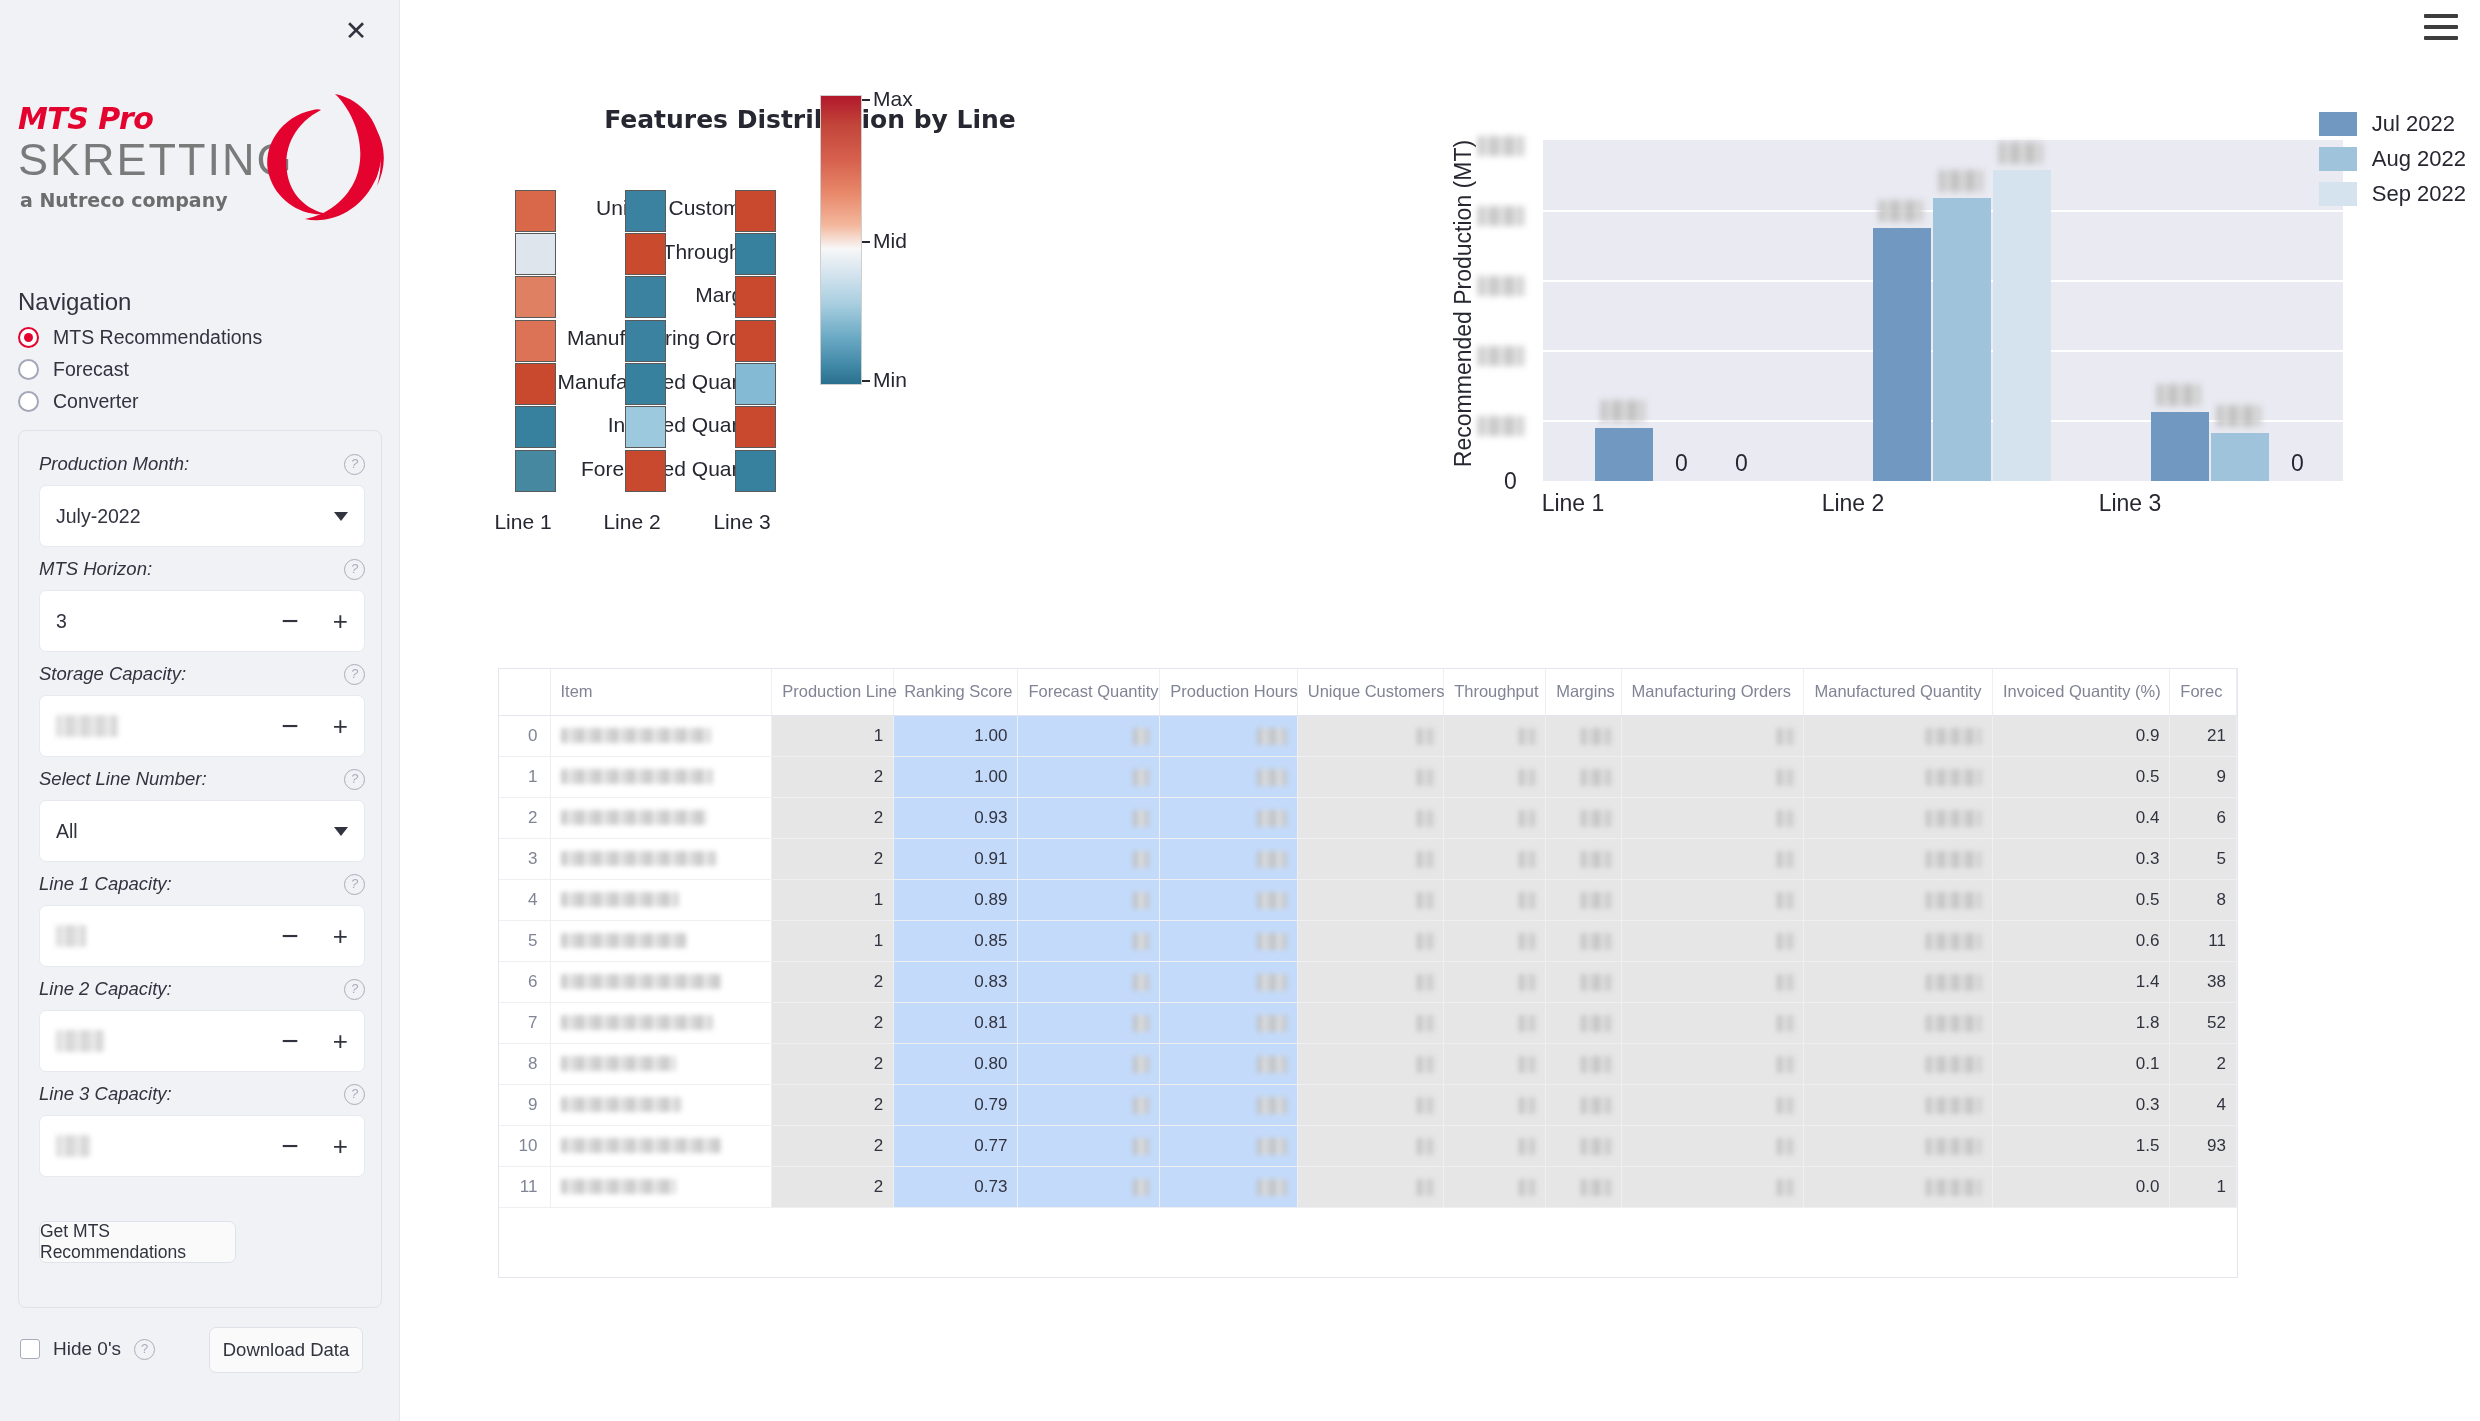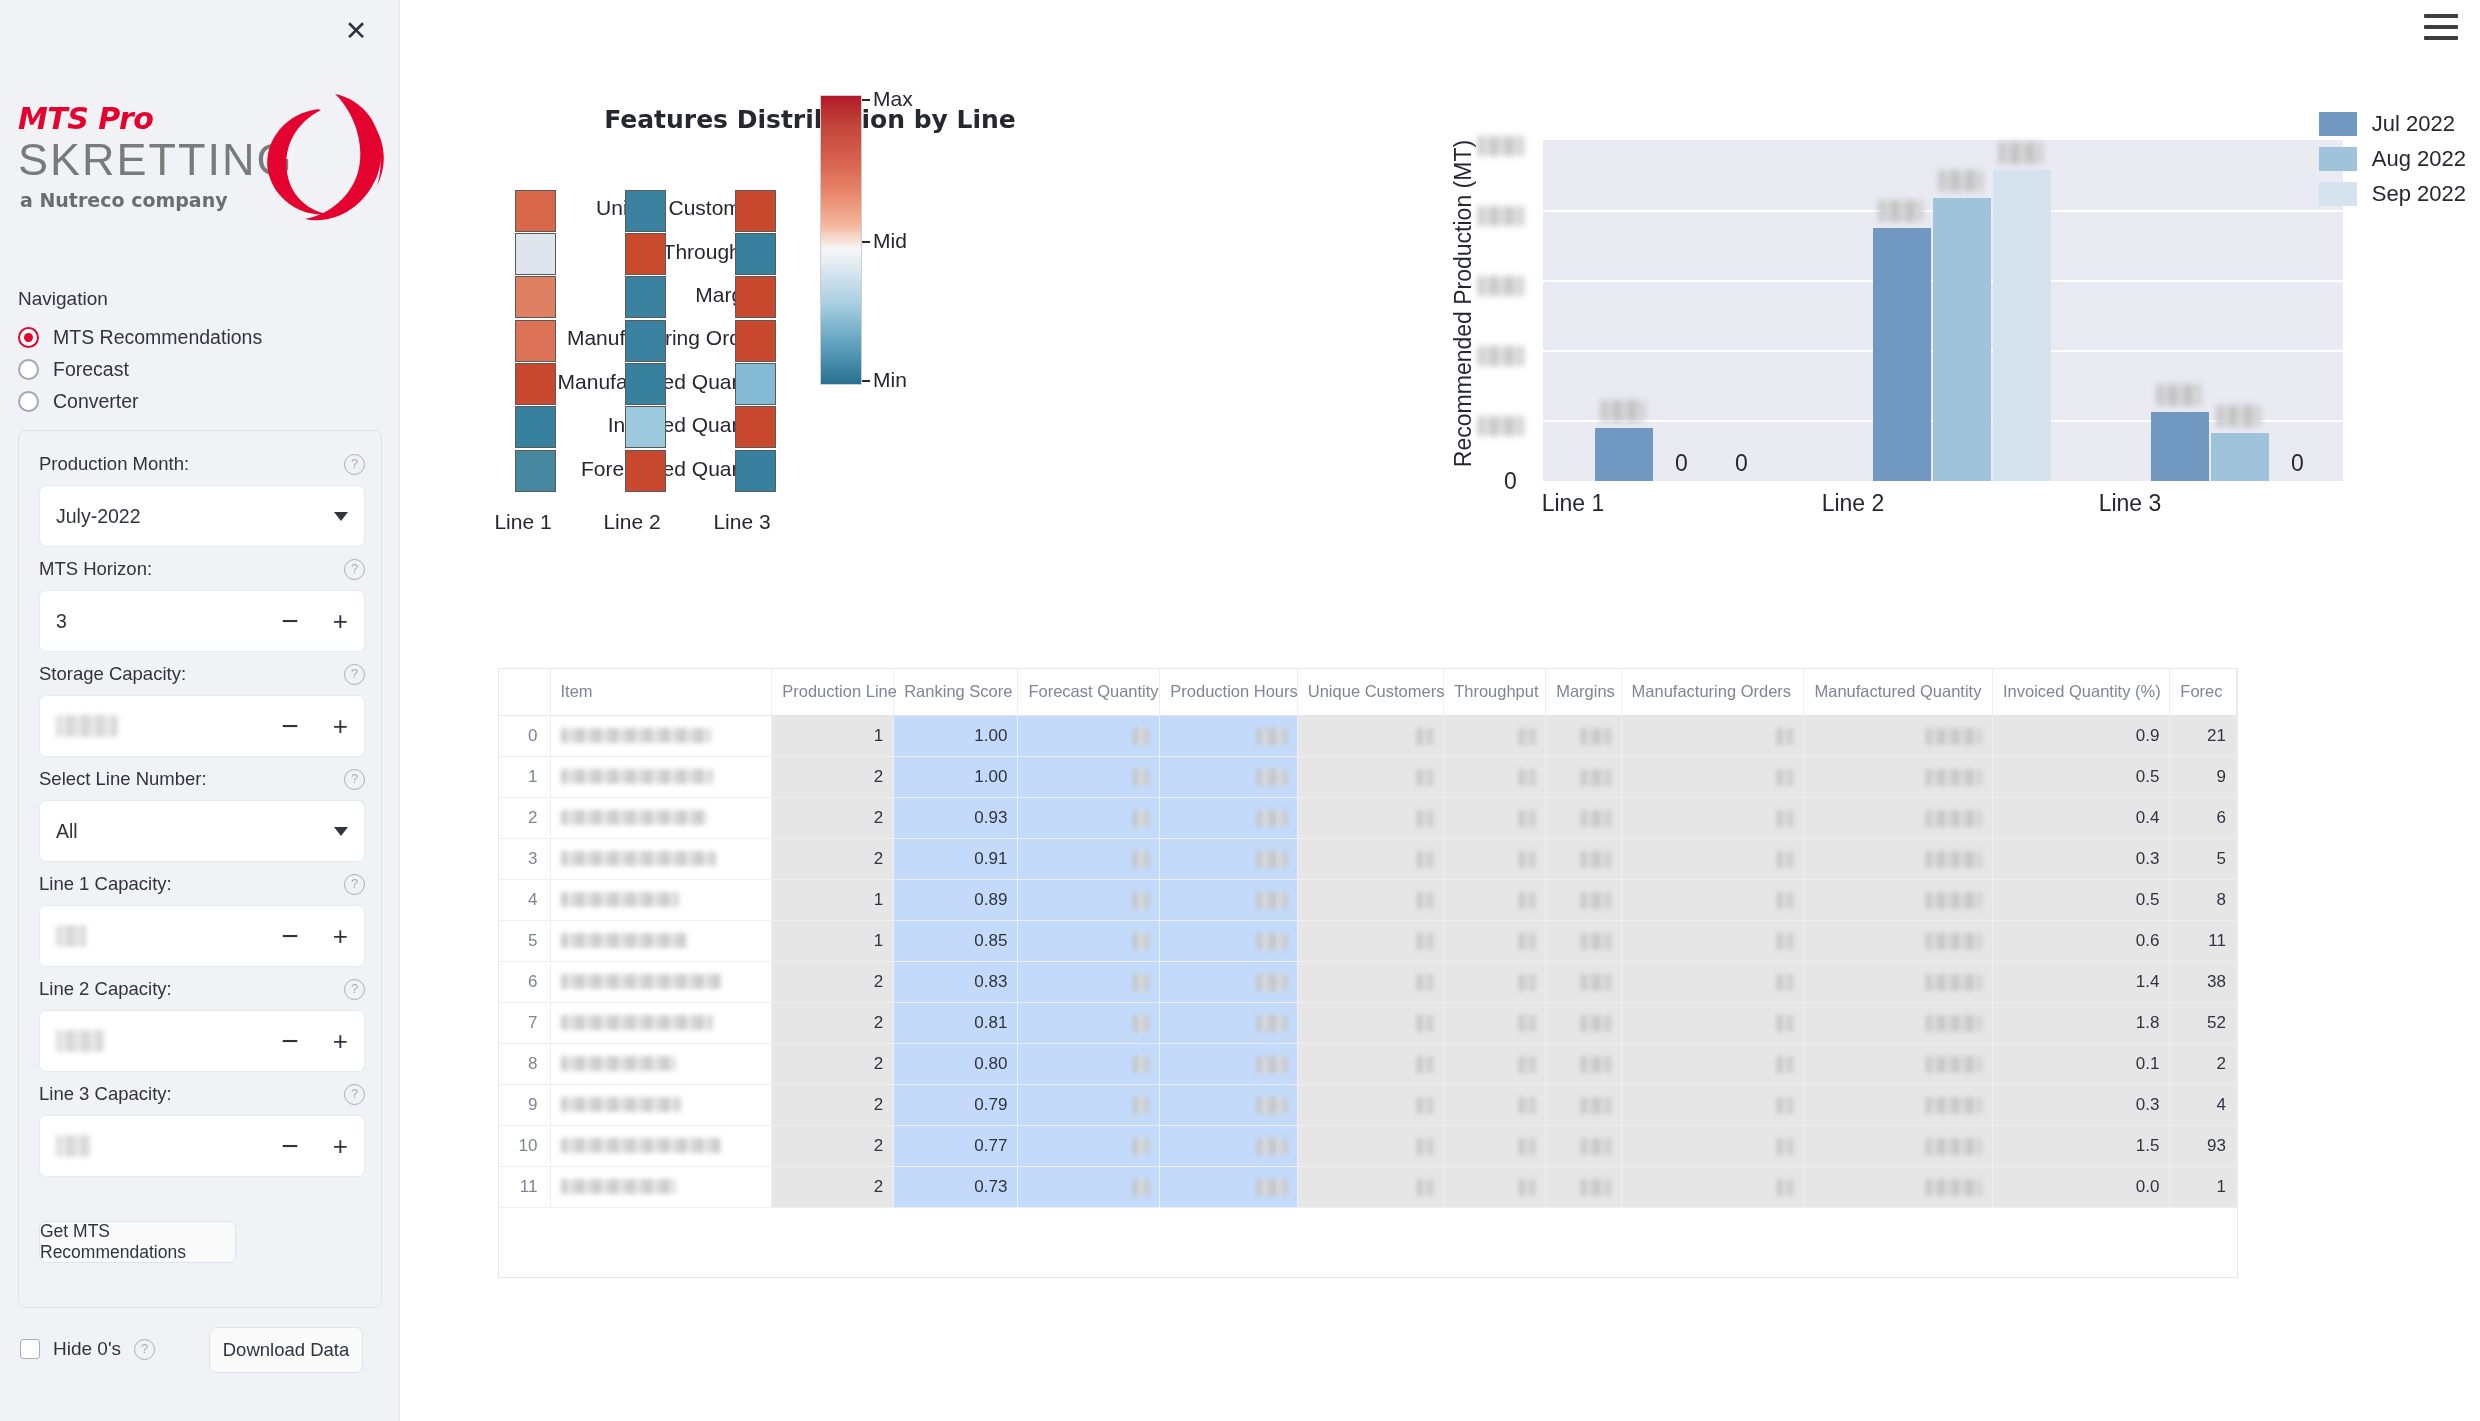--- a/index.html
+++ b/index.html
@@ -38,21 +38,21 @@
   }
   .logo-nutreco {
     position: absolute; left: 2px; top: 93px;
     font-family: "DejaVu Sans", sans-serif;
     font-size: 19px; color: #6d6d6d; font-weight: 600;
   }
   #logo-swoosh { position: absolute; left: 225px; top: -8px; width: 145px; height: 145px; }
 
   .nav-heading {
     position: absolute; left: 18px; top: 288px;
-    font-size: 19px; color: #31333f;
+    font-size: 24px; color: #31333f;
   }
   .radio-row {
     position: absolute; left: 18px;
     display: flex; align-items: center; gap: 14px; cursor: pointer;
   }
   .radio-outer {
     width: 21px; height: 21px; border-radius: 50%;
     border: 2.2px solid #a3a8b8; background: #ffffff;
     display: flex; align-items: center; justify-content: center;
     flex: 0 0 auto;
@@ -61,21 +61,21 @@
   .radio-inner { width: 9px; height: 9px; border-radius: 50%; background: #e4032e; }
   .radio-label { font-size: 19.5px; color: #31333f; white-space: nowrap; }
 
   #param-card {
     position: absolute; left: 18px; top: 430px;
     width: 364px; height: 878px;
     border: 1px solid #dfe2ea; border-radius: 8px;
     background: transparent;
   }
   .field { position: absolute; left: 20px; width: 326px; }
-  .field-label-row { display: flex; align-items: center; justify-content: space-between; height: 26px; }
+  .field-label-row { display: flex; align-items: center; justify-content: space-between; height: 26px; font-style: italic; }
   .field-label { font-size: 18.5px; color: #31333f; }
   .help-icon {
     width: 21px; height: 21px; border-radius: 50%;
     border: 1.6px solid #a9adbb; color: #a9adbb;
     font-size: 13px; line-height: 18px; text-align: center;
     font-family: "Liberation Sans", sans-serif; cursor: pointer; flex: 0 0 auto;
   }
   .input-box {
     margin-top: 8px; height: 62px; background: #ffffff;
     border: 1px solid #e6e9f0; border-radius: 7px;

